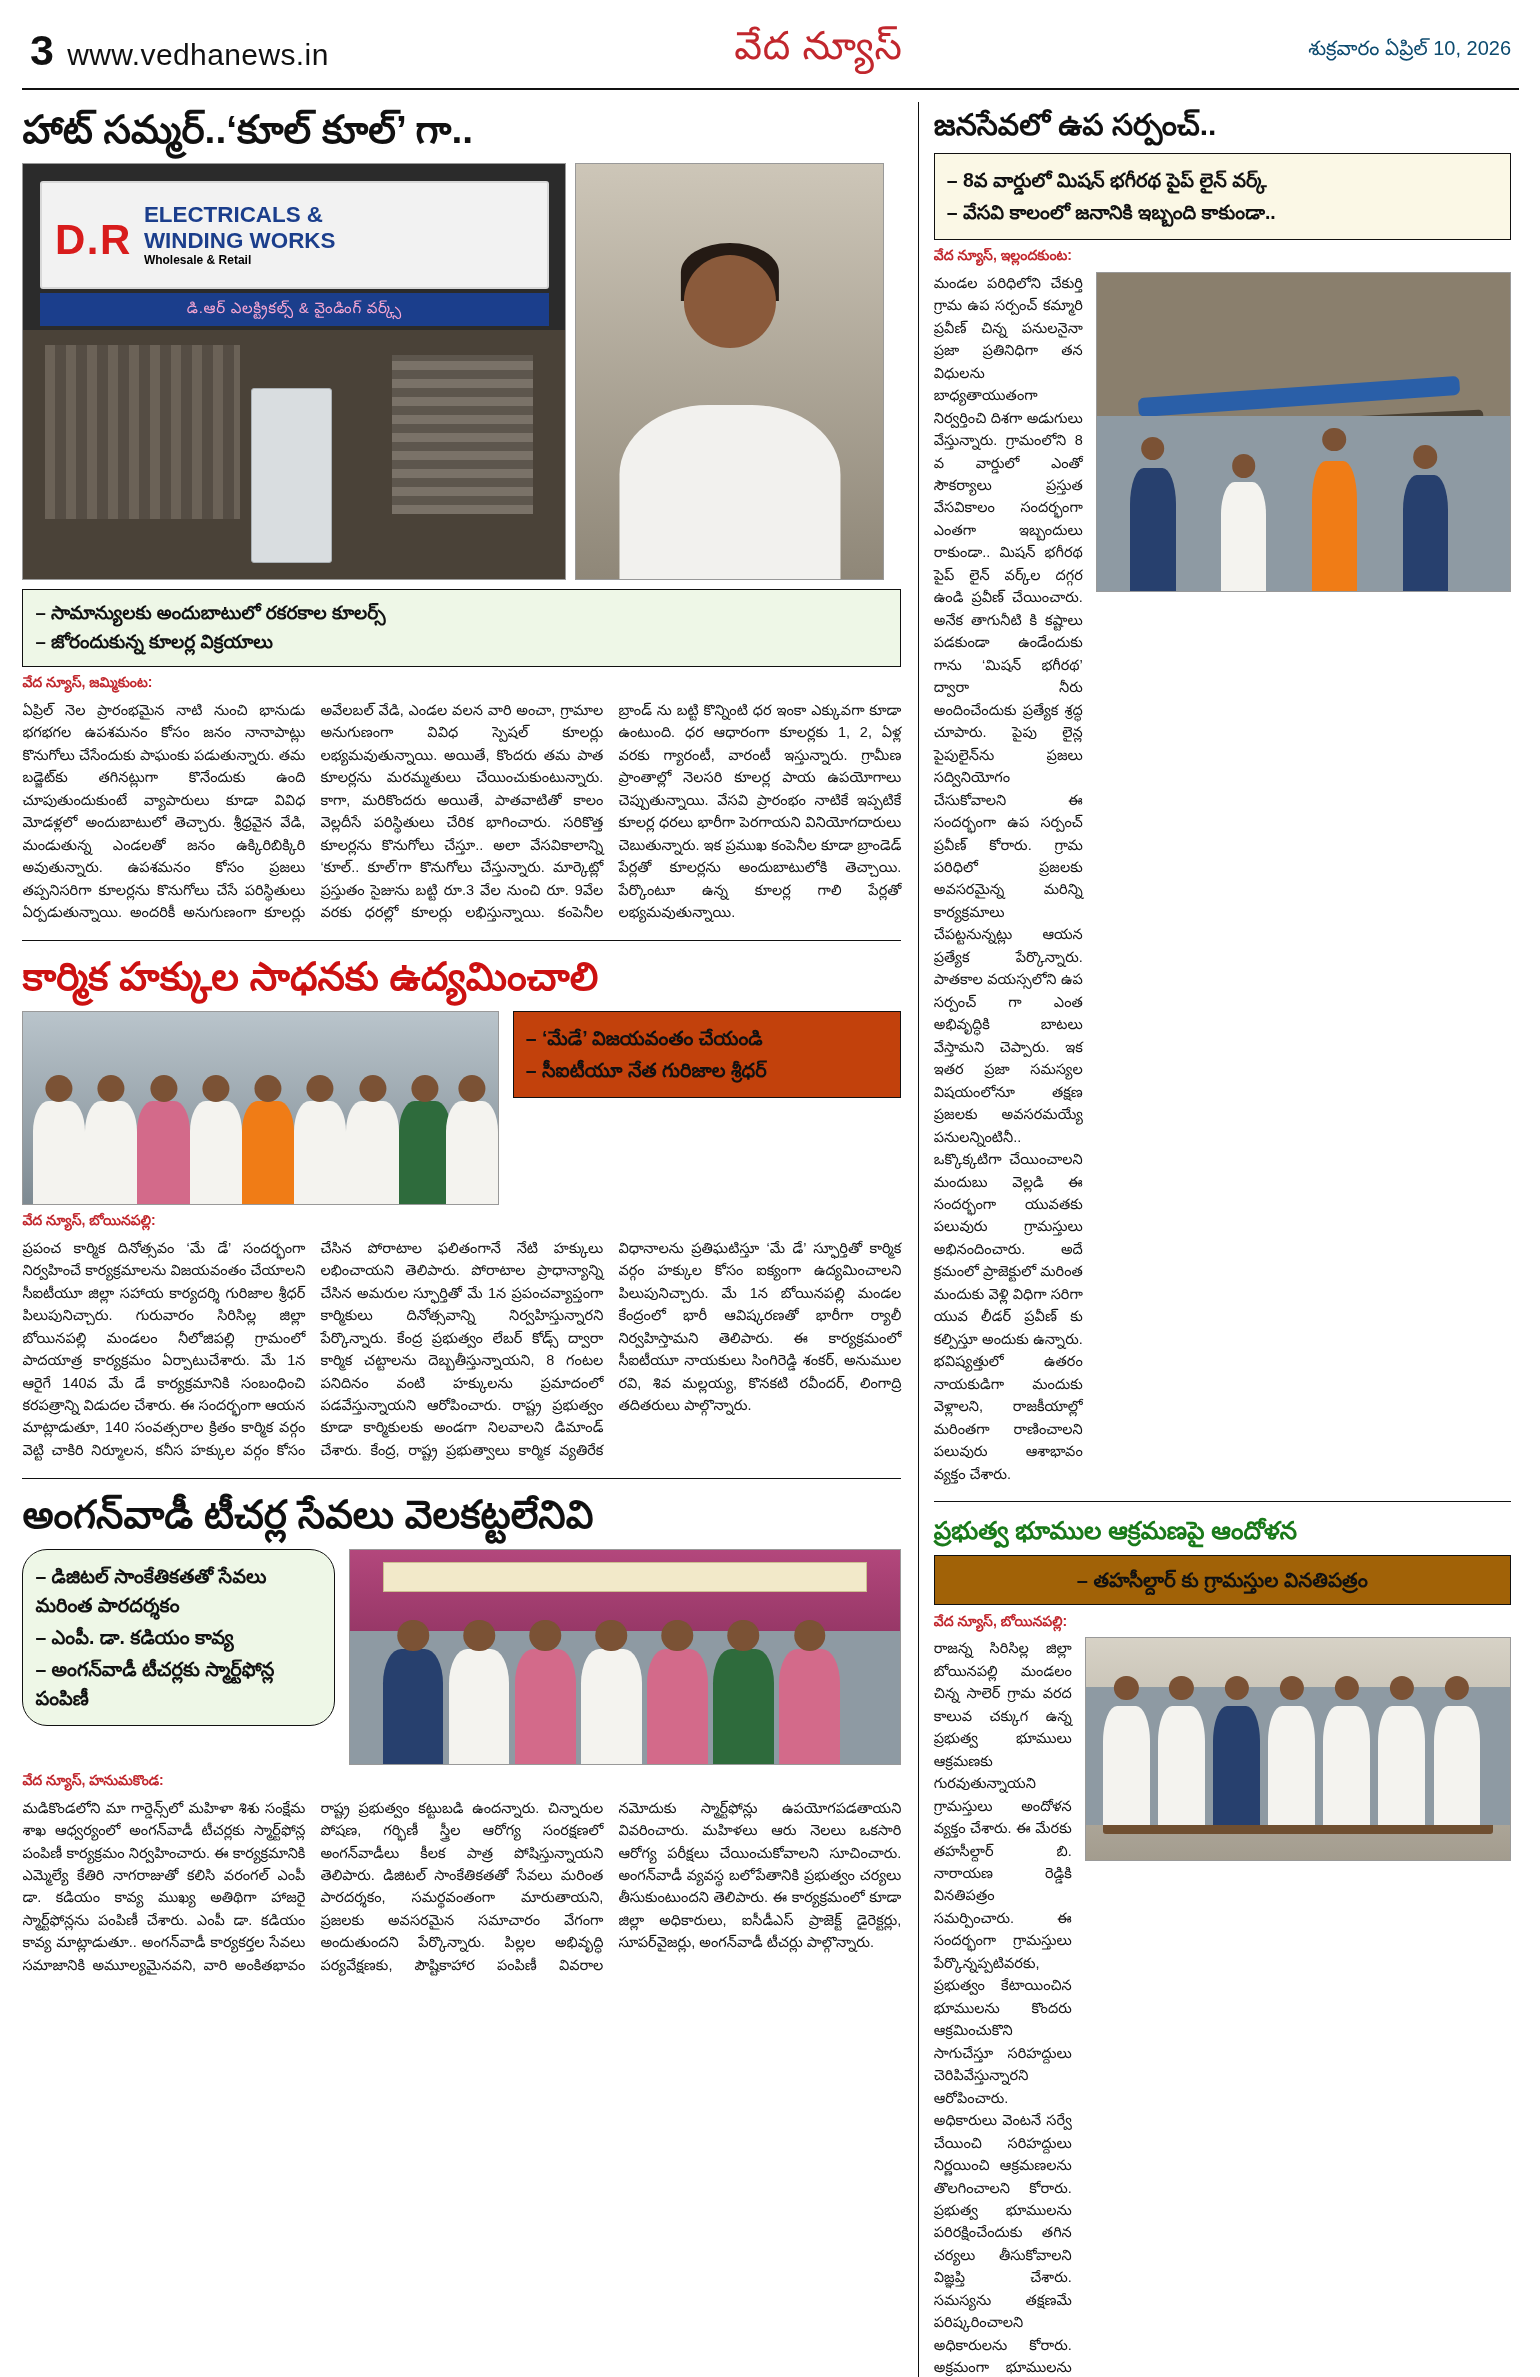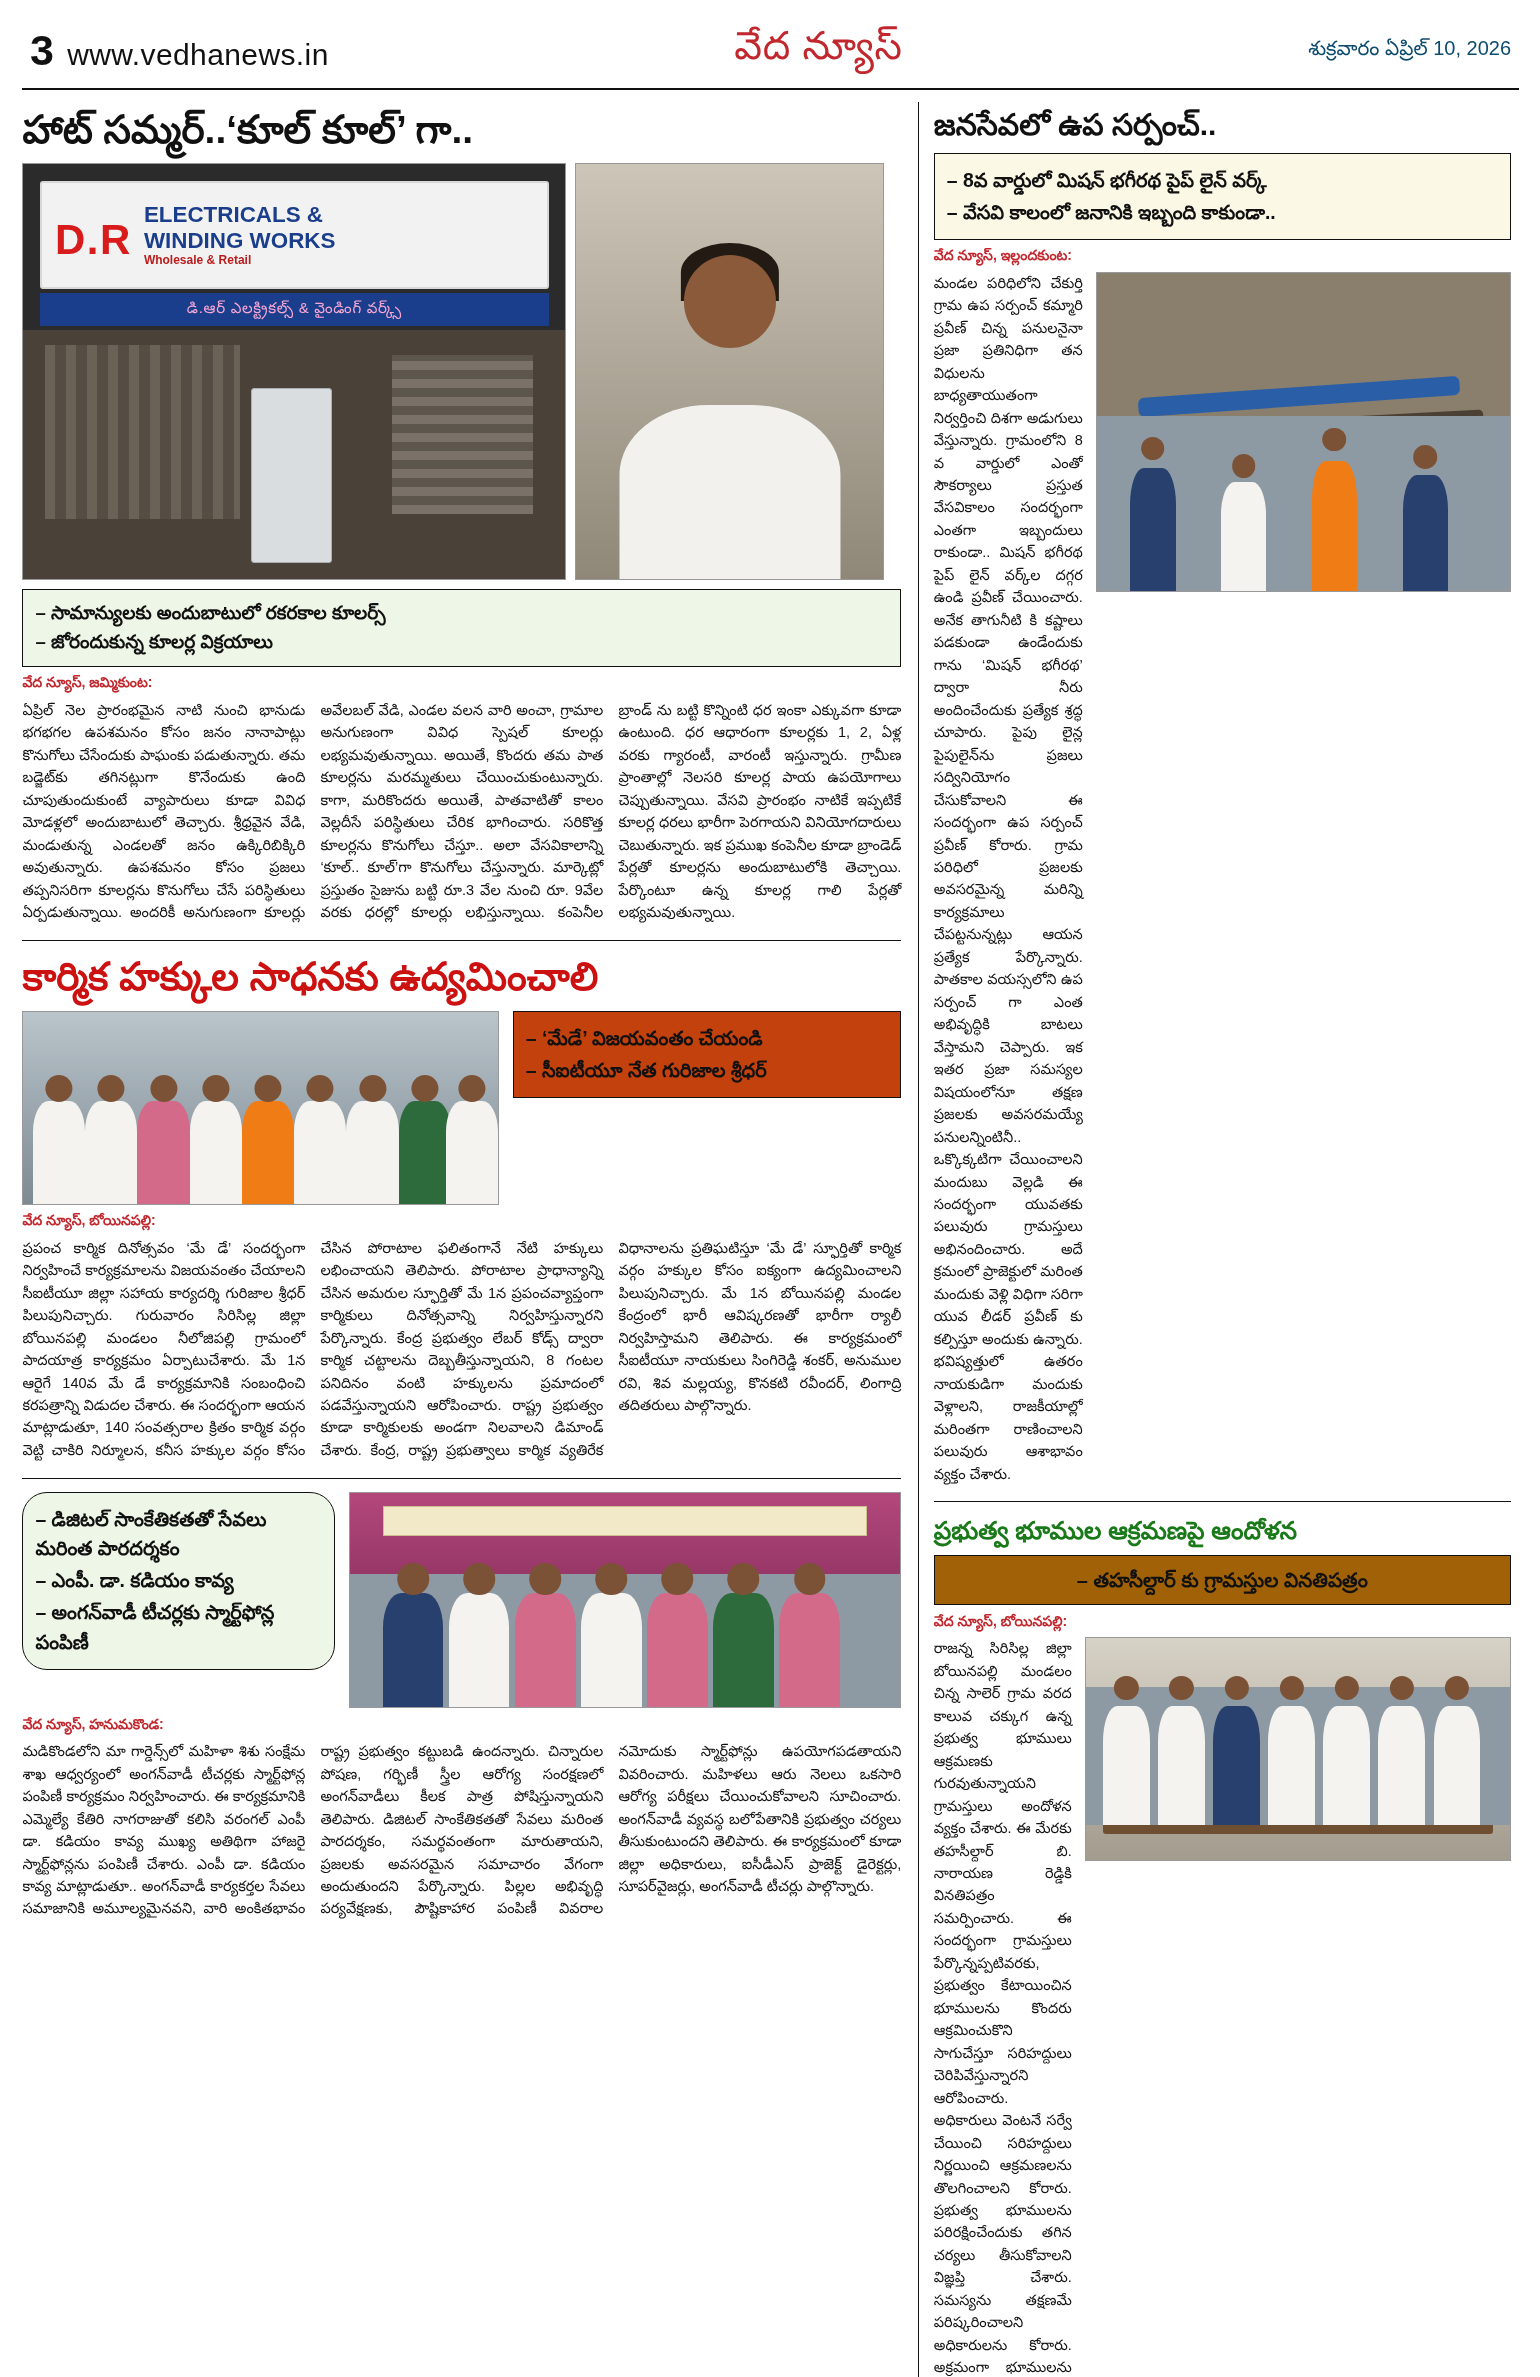--- a/index.html
+++ b/index.html
@@ -93,21 +93,21 @@
 
   
   .shop { height: 417px; background:#2b2b2b; }
   .shop .board {
     position:absolute; left:3%; right:3%; top:4%; height:26%;
     background:#f2f2f2; border:2.2px solid #d8d8d8; border-radius:3px;
     display:flex; align-items:center; padding:0 13.4px; gap:12px;
   }
   .shop .board .dr { font-size:42px; font-weight:800; color:#d81c1c; letter-spacing:1.5px;margin-top:10px; }
   .shop .board .txt { font-size:22.4px; font-weight:800; color:#1b3e8c; line-height:1.15; }
-  .shop .board .txt small { display:block; font-size:12px; color:#b91c1c; font-weight:700; }
+  .shop .board .txt small { display:block; font-size:12px; color:#000000; font-weight:700; }
   .shop .strip {
     position:absolute; left:3%; right:3%; top:31%; height:8%;
     background:#1b3e8c; color:#f9a8d4; font-size:15px;
     display:flex; align-items:center; justify-content:center; letter-spacing:0.7px;
   }
   .shop .interior { position:absolute; left:0; right:0; top:40%; bottom:0; background:#4a4238; }
   .shop .interior:before {
     content:""; position:absolute; left:4%; top:6%; width:36%; height:70%;
     background:repeating-linear-gradient(90deg,#6b6257 0 10.4px,#554d44 10.4px 21px);
   }
@@ -299,20 +299,21 @@
           </div>
         </div>
 
         <div class="byline">వేద న్యూస్, బోయినపల్లి:</div>
         <div class="bodytext cols3">ప్రపంచ కార్మిక దినోత్సవం ‘మే డే’ సందర్భంగా నిర్వహించే కార్యక్రమాలను విజయవంతం చేయాలని సీఐటీయూ జిల్లా సహాయ కార్యదర్శి గురిజాల శ్రీధర్ పిలుపునిచ్చారు. గురువారం సిరిసిల్ల జిల్లా బోయినపల్లి మండలం నీలోజిపల్లి గ్రామంలో పాదయాత్ర కార్యక్రమం ఏర్పాటుచేశారు. మే 1న ఆరైగే 140వ మే డే కార్యక్రమానికి సంబంధించి కరపత్రాన్ని విడుదల చేశారు. ఈ సందర్భంగా ఆయన మాట్లాడుతూ, 140 సంవత్సరాల క్రితం కార్మిక వర్గం వెట్టి చాకిరి నిర్మూలన, కనీస హక్కుల వర్గం కోసం చేసిన పోరాటాల ఫలితంగానే నేటి హక్కులు లభించాయని తెలిపారు. పోరాటాల ప్రాధాన్యాన్ని చేసిన అమరుల స్ఫూర్తితో మే 1న ప్రపంచవ్యాప్తంగా కార్మికులు దినోత్సవాన్ని నిర్వహిస్తున్నారని పేర్కొన్నారు. కేంద్ర ప్రభుత్వం లేబర్ కోడ్స్ ద్వారా కార్మిక చట్టాలను దెబ్బతీస్తున్నాయని, 8 గంటల పనిదినం వంటి హక్కులను ప్రమాదంలో పడవేస్తున్నాయని ఆరోపించారు. రాష్ట్ర ప్రభుత్వం కూడా కార్మికులకు అండగా నిలవాలని డిమాండ్ చేశారు. కేంద్ర, రాష్ట్ర ప్రభుత్వాలు కార్మిక వ్యతిరేక విధానాలను ప్రతిఘటిస్తూ ‘మే డే’ స్ఫూర్తితో కార్మిక వర్గం హక్కుల కోసం ఐక్యంగా ఉద్యమించాలని పిలుపునిచ్చారు. మే 1న బోయినపల్లి మండల కేంద్రంలో భారీ ఆవిష్కరణతో భారీగా ర్యాలీ నిర్వహిస్తామని తెలిపారు. ఈ కార్యక్రమంలో సీఐటీయూ నాయకులు సింగిరెడ్డి శంకర్, అనుముల రవి, శివ మల్లయ్య, కొనకటి రవీందర్, లింగాద్రి తదితరులు పాల్గొన్నారు.</div>
       </div>
 
       <div class="rule"></div>
 
       <div class="art">
+        <div class="headline">అంగన్‌వాడీ టీచర్ల సేవలు వెలకట్టలేనివి</div>
 
         <div class="flowrow">
           <div class="subhead-box green" style="width:313px;">
             <div>– డిజిటల్ సాంకేతికతతో సేవలు మరింత పారదర్శకం</div>
             <div>– ఎంపీ. డా. కడియం కావ్య</div>
             <div>– అంగన్‌వాడీ టీచర్లకు స్మార్ట్‌ఫోన్ల పంపిణీ</div>
           </div>
           <div class="photo stage" style="flex:1;height:216px;">
             <div class="backdrop"></div>
             <div class="banner"></div>

